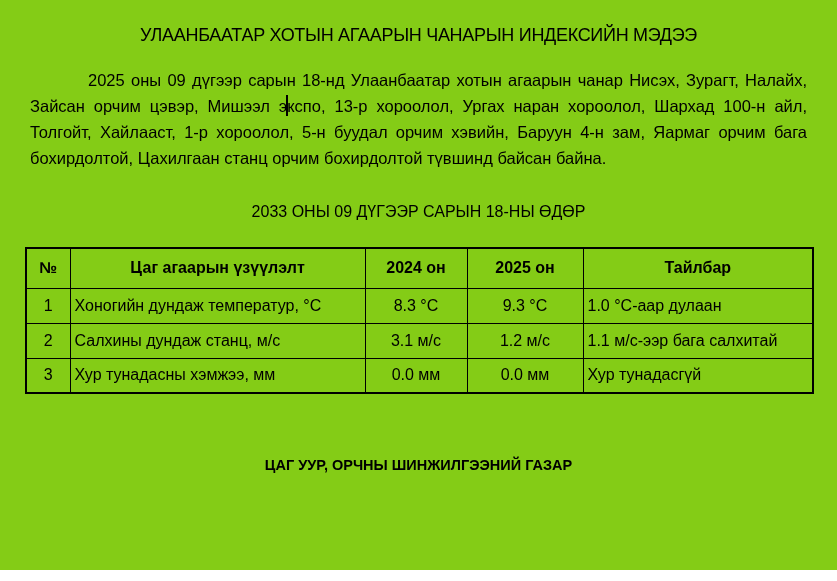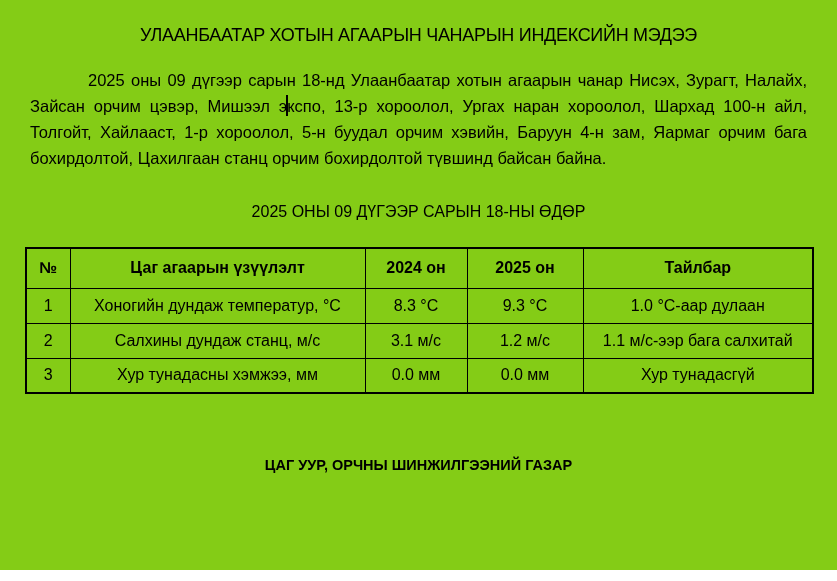--- a/index.html
+++ b/index.html
@@ -80,21 +80,21 @@
     height: 35px;
     padding: 0 4px;
     box-sizing: border-box;
   }
   .col-no    { width: 44px; }
   .col-ind   { width: 295px; }
   .col-y2024 { width: 102px; }
   .col-y2025 { width: 116px; }
   .col-rem   { width: 230px; }
   td.cell-center { text-align: center; }
-  td.cell-left   { text-align: center; padding-left: 12px; }
+  td.cell-left   { text-align: left; padding-left: 12px; }
   .doc-footer {
     margin-top: 57px;
     text-align: center;
     font-weight: bold;
     font-size: 14.5px;
     line-height: 28px;
     color: #000000;
   }
 </style>
 </head>
@@ -102,21 +102,21 @@
 
 <div class="page">
 
   <h1 class="doc-title">УЛААНБААТАР ХОТЫН АГААРЫН ЧАНАРЫН ИНДЕКСИЙН МЭДЭЭ</h1>
 
   <p class="body-paragraph">2025 оны 09 дүгээр сарын 18-нд Улаанбаатар хотын агаарын чанар Нисэх, Зурагт, Налайх, Зайсан орчим цэвэр, Мишээл экспо, 13-р хороолол, Ургах наран хороолол, Шархад 100-н айл, Толгойт, Хайлааст, 1-р хороолол, 5-н буудал орчим хэвийн, Баруун 4-н зам, Яармаг орчим бага бохирдолтой, Цахилгаан станц орчим бохирдолтой түвшинд байсан байна.</p>
 
   <div class="text-caret"></div>
 
   <div class="weather-heading">
-    <div>2025 ОНЫ 09 ДҮГЭЭР САРЫН 18-НЫ ӨДӨР</div>
+    <div>2033 ОНЫ 09 ДҮГЭЭР САРЫН 18-НЫ ӨДӨР</div>
   </div>
 
   <table class="weather-table">
     <colgroup>
       <col class="col-no">
       <col class="col-ind">
       <col class="col-y2024">
       <col class="col-y2025">
       <col class="col-rem">
     </colgroup>

